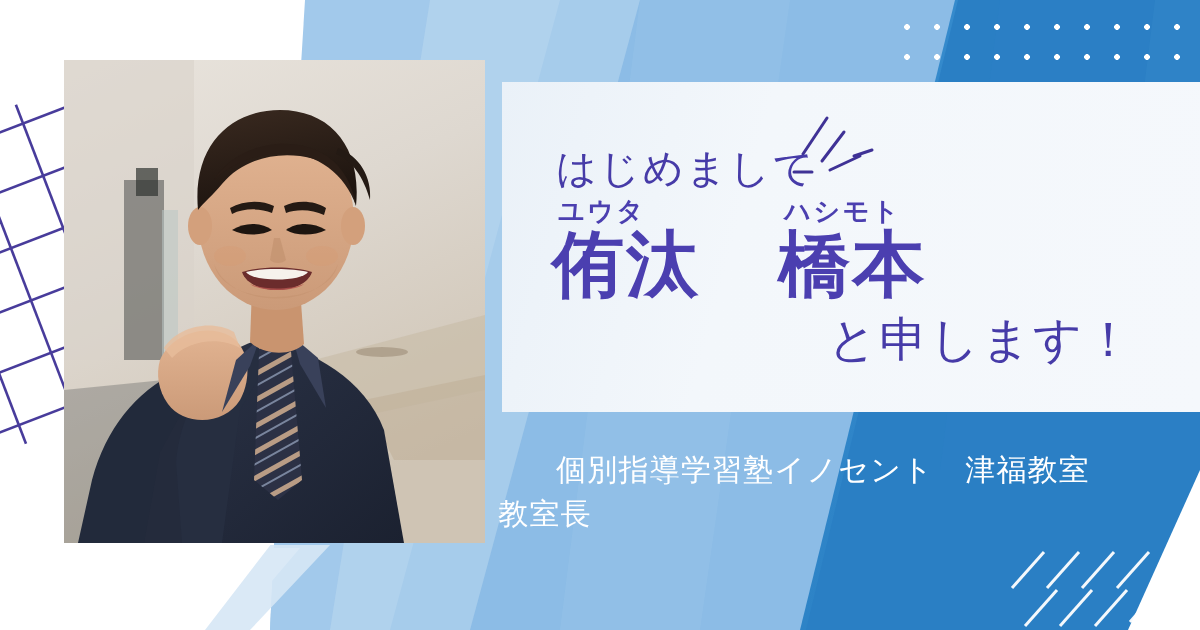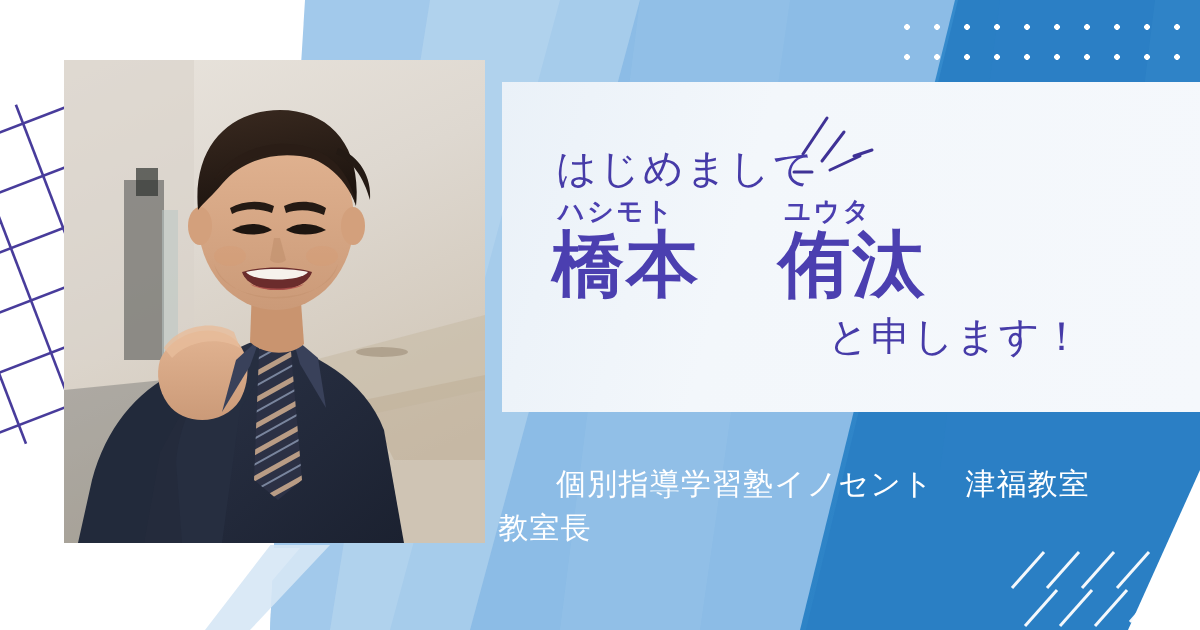--- a/index.html
+++ b/index.html
@@ -55,25 +55,25 @@
   .ruby{
     font-size:26px;line-height:1;font-weight:bold;color:#4b3fb0;
     letter-spacing:.10em;margin-left:6px;margin-bottom:4px;
   }
   .kanji{
     font-size:72px;line-height:1.02;font-weight:bold;color:#4b3fb0;
     letter-spacing:.03em;
   }
   .tail{
     position:absolute;left:828px;top:316px;
-    font-size:40px;line-height:1;letter-spacing:.05em;
+    font-size:48px;line-height:1;letter-spacing:.05em;
     color:#463ba8;font-weight:400;white-space:nowrap;
   }
   .footer{
-    position:absolute;left:0;top:462px;width:1090px;
+    position:absolute;left:0;top:448px;width:1090px;
     text-align:right;color:#ffffff;
     font-size:30px;line-height:1.45;letter-spacing:.04em;
   }
   .footer .ln2{display:block;text-align:center;}
 </style>
 </head>
 <body>
 
 <div id="stage">
 
@@ -267,26 +267,26 @@
       <line x1="44" y1="64" x2="74" y2="50"></line>
       <line x1="68" y1="50" x2="86" y2="44"></line>
       <line x1="8" y1="66" x2="26" y2="66"></line>
     </g>
   </svg>
 
   <div class="greeting">はじめまして</div>
 
   <div class="name-row">
     <div class="name-unit">
+      <span class="ruby">ユウタ</span>
+      <span class="kanji">侑汰</span>
+    </div>
+    <div class="name-unit">
       <span class="ruby">ハシモト</span>
       <span class="kanji">橋本</span>
-    </div>
-    <div class="name-unit">
-      <span class="ruby">ユウタ</span>
-      <span class="kanji">侑汰</span>
     </div>
   </div>
 
   <div class="tail">と申します！</div>
 
   <div class="footer">
     <span>個別指導学習塾イノセント　津福教室</span>
     <span class="ln2">教室長</span>
   </div>
 

